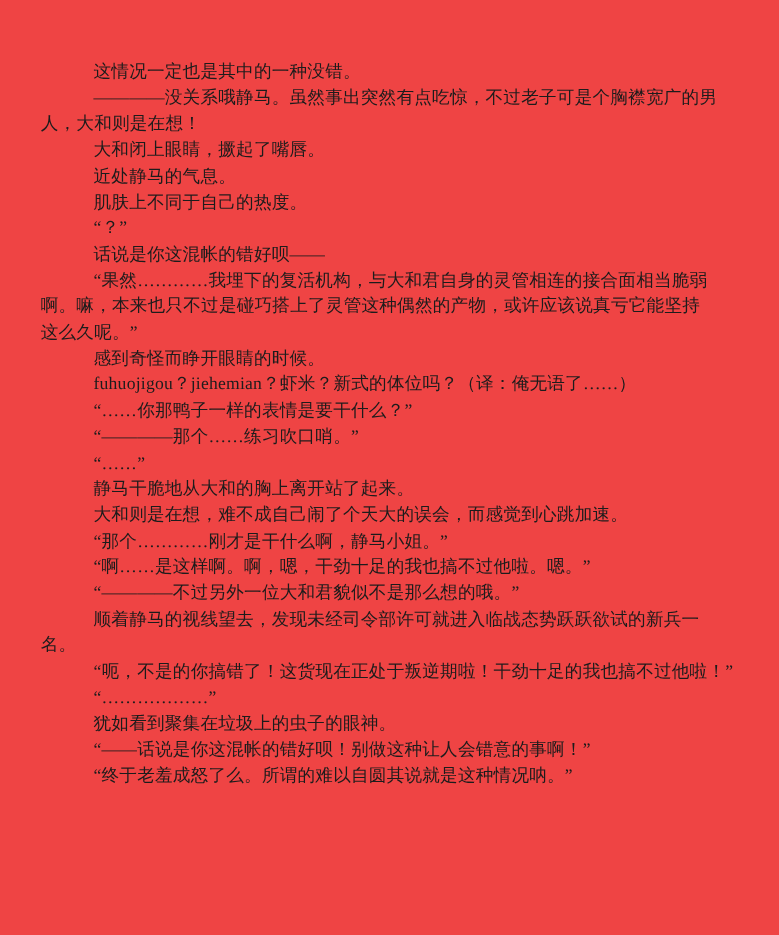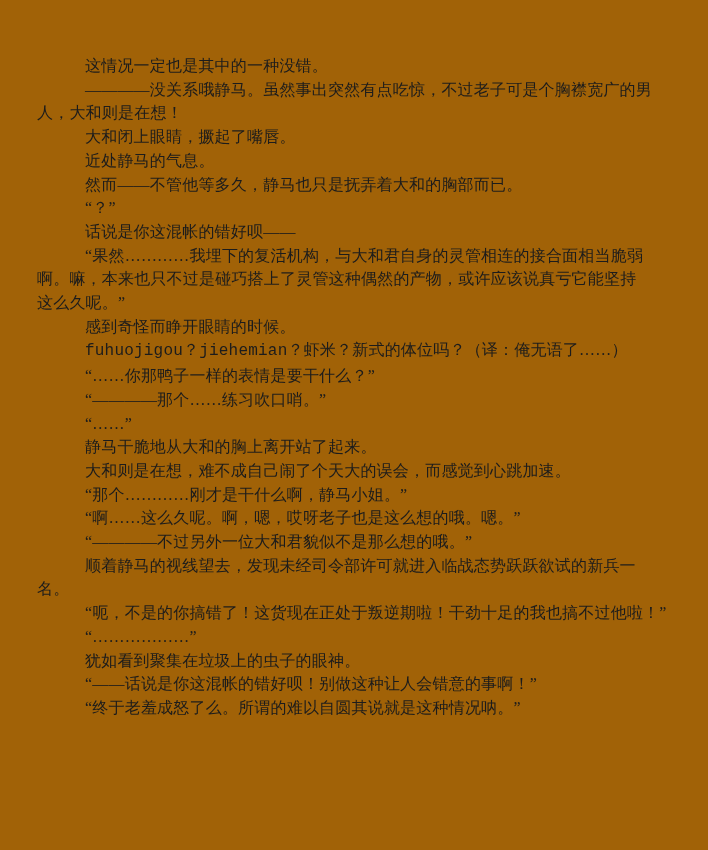--- a/index.html
+++ b/index.html
@@ -13,39 +13,39 @@
   body {
     font-family: "Liberation Serif", "DejaVu Serif", serif;
     font-size: 16px;
     color: #1c1c1c;
   }
   .document-page {
     box-sizing: border-box;
     width: 708px;
     height: 850px;
     padding: 54px 28px 0 37px;
-    background: #a16207;
+    background: #ef4444;
   }
   .paragraph {
     margin: 0;
     padding: 0;
   }
   .line {
     line-height: 23.7px;
     white-space: nowrap;
     letter-spacing: 0.2px;
   }
   .line.first {
     text-indent: 48px;
   }
   .cjk-run {
     font-family: "Liberation Serif", "DejaVu Serif", serif;
   }
   .latin-run {
-    font-family: Liberation Mono, monospace;
+    font-family: Liberation Serif, serif;
   }
 </style>
 </head>
 <body>
 
 <div class="document-page">
   <div>
       <div class="paragraph">
         <div class="line first"><span class="cjk-run">这情况一定也是其中的一种没错。</span></div>
       </div>
@@ -53,21 +53,21 @@
         <div class="line first"><span class="cjk-run">————没关系哦静马。虽然事出突然有点吃惊，不过老子可是个胸襟宽广的男</span></div>
         <div class="line"><span class="cjk-run">人，大和则是在想！</span></div>
       </div>
       <div class="paragraph">
         <div class="line first"><span class="cjk-run">大和闭上眼睛，撅起了嘴唇。</span></div>
       </div>
       <div class="paragraph">
         <div class="line first"><span class="cjk-run">近处静马的气息。</span></div>
       </div>
       <div class="paragraph">
-        <div class="line first"><span class="cjk-run">然而——不管他等多久，静马也只是抚弄着大和的胸部而已。</span></div>
+        <div class="line first"><span class="cjk-run">肌肤上不同于自己的热度。</span></div>
       </div>
       <div class="paragraph">
         <div class="line first"><span class="cjk-run">“？”</span></div>
       </div>
       <div class="paragraph">
         <div class="line first"><span class="cjk-run">话说是你这混帐的错好呗——</span></div>
       </div>
       <div class="paragraph">
         <div class="line first"><span class="cjk-run">“果然…………我埋下的复活机构，与大和君自身的灵管相连的接合面相当脆弱</span></div>
         <div class="line"><span class="cjk-run">啊。嘛，本来也只不过是碰巧搭上了灵管这种偶然的产物，或许应该说真亏它能坚持</span></div>
@@ -91,21 +91,21 @@
       <div class="paragraph">
         <div class="line first"><span class="cjk-run">静马干脆地从大和的胸上离开站了起来。</span></div>
       </div>
       <div class="paragraph">
         <div class="line first"><span class="cjk-run">大和则是在想，难不成自己闹了个天大的误会，而感觉到心跳加速。</span></div>
       </div>
       <div class="paragraph">
         <div class="line first"><span class="cjk-run">“那个…………刚才是干什么啊，静马小姐。”</span></div>
       </div>
       <div class="paragraph">
-        <div class="line first"><span class="cjk-run">“啊……这么久呢。啊，嗯，哎呀老子也是这么想的哦。嗯。”</span></div>
+        <div class="line first"><span class="cjk-run">“啊……是这样啊。啊，嗯，干劲十足的我也搞不过他啦。嗯。”</span></div>
       </div>
       <div class="paragraph">
         <div class="line first"><span class="cjk-run">“————不过另外一位大和君貌似不是那么想的哦。”</span></div>
       </div>
       <div class="paragraph">
         <div class="line first"><span class="cjk-run">顺着静马的视线望去，发现未经司令部许可就进入临战态势跃跃欲试的新兵一</span></div>
         <div class="line"><span class="cjk-run">名。</span></div>
       </div>
       <div class="paragraph">
         <div class="line first"><span class="cjk-run">“呃，不是的你搞错了！这货现在正处于叛逆期啦！干劲十足的我也搞不过他啦！”</span></div>

